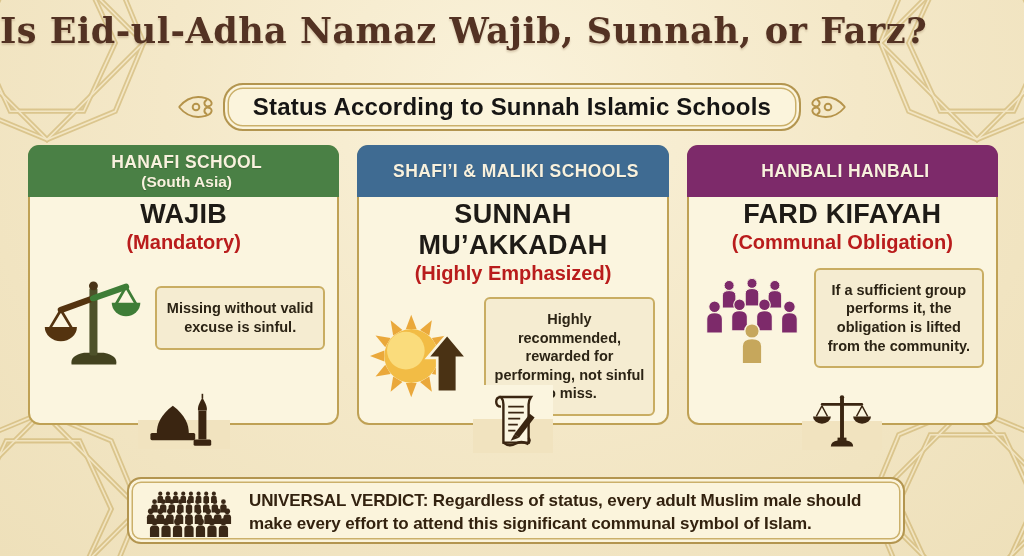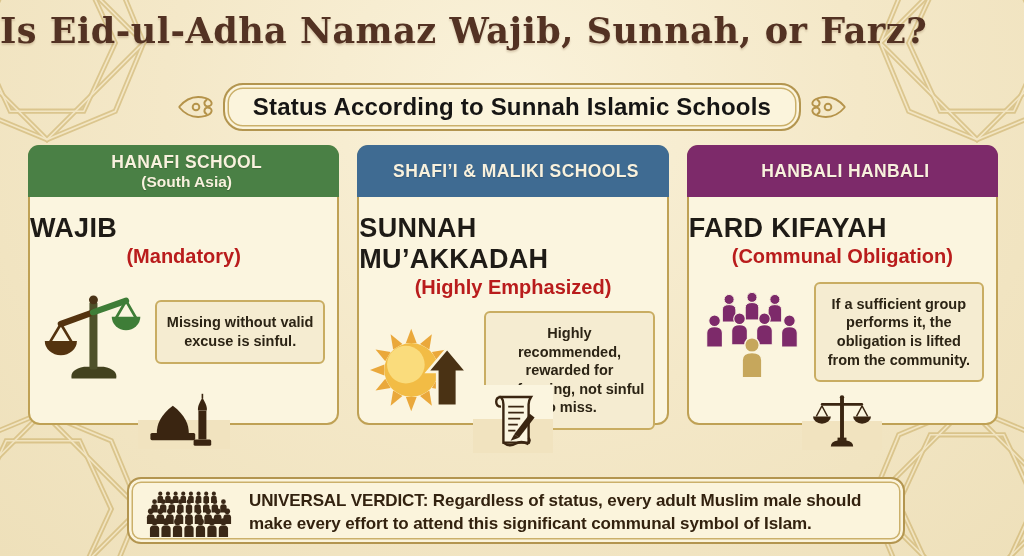--- a/index.html
+++ b/index.html
@@ -36,21 +36,21 @@
   
   .cards { position:absolute; top:145px; left:28px; right:26px; height:280px; display:flex; gap:18px; }
   .card { flex:1; position:relative; background:#fbf5df; border:2px solid #bfa155; border-radius:12px; }
   .card-header {
     height:52px; margin:-2px -2px 0 -2px; border-radius:11px 11px 0 0;
     display:flex; flex-direction:column; justify-content:center; align-items:center;
     color:#f8f1dd; font-weight:bold; text-shadow:0 1px 1px rgba(0,0,0,.2);padding-left:6px;
   }
   .school { font-size:17.5px; letter-spacing:.4px; line-height:1.15; }
   .region { font-size:15.5px; line-height:1.1; }
-  .status { margin-top:16px; font-weight:800; font-size:27px; color:#1e1b16; letter-spacing:.3px; }
+  .status { margin-top:2px; text-align:center; font-weight:800; font-size:27px; color:#1e1b16; letter-spacing:.3px; }
   .status-sub { text-align:center; font-size:20px; font-weight:600; color:#b91c1c; margin-top:1px; }
   .content-row { display:flex; align-items:center; margin-top:12px; padding:0 12px 0 6px; gap:5px; }
   .main-icon { width:114px; height:104px; flex:none; display:flex; align-items:center; justify-content:center; }
   .main-icon svg { width:104px; height:100px; }
   .note {
     flex:1; background:#f5ecd1; border:2px solid #c9ad62; border-radius:6px;
     padding:11px 8px; font-size:14.5px; font-weight:bold; color:#2c2415; text-align:center; line-height:1.28;
   }
   .footer-icon {
     position:absolute; left:50%; transform:translateX(-50%);

